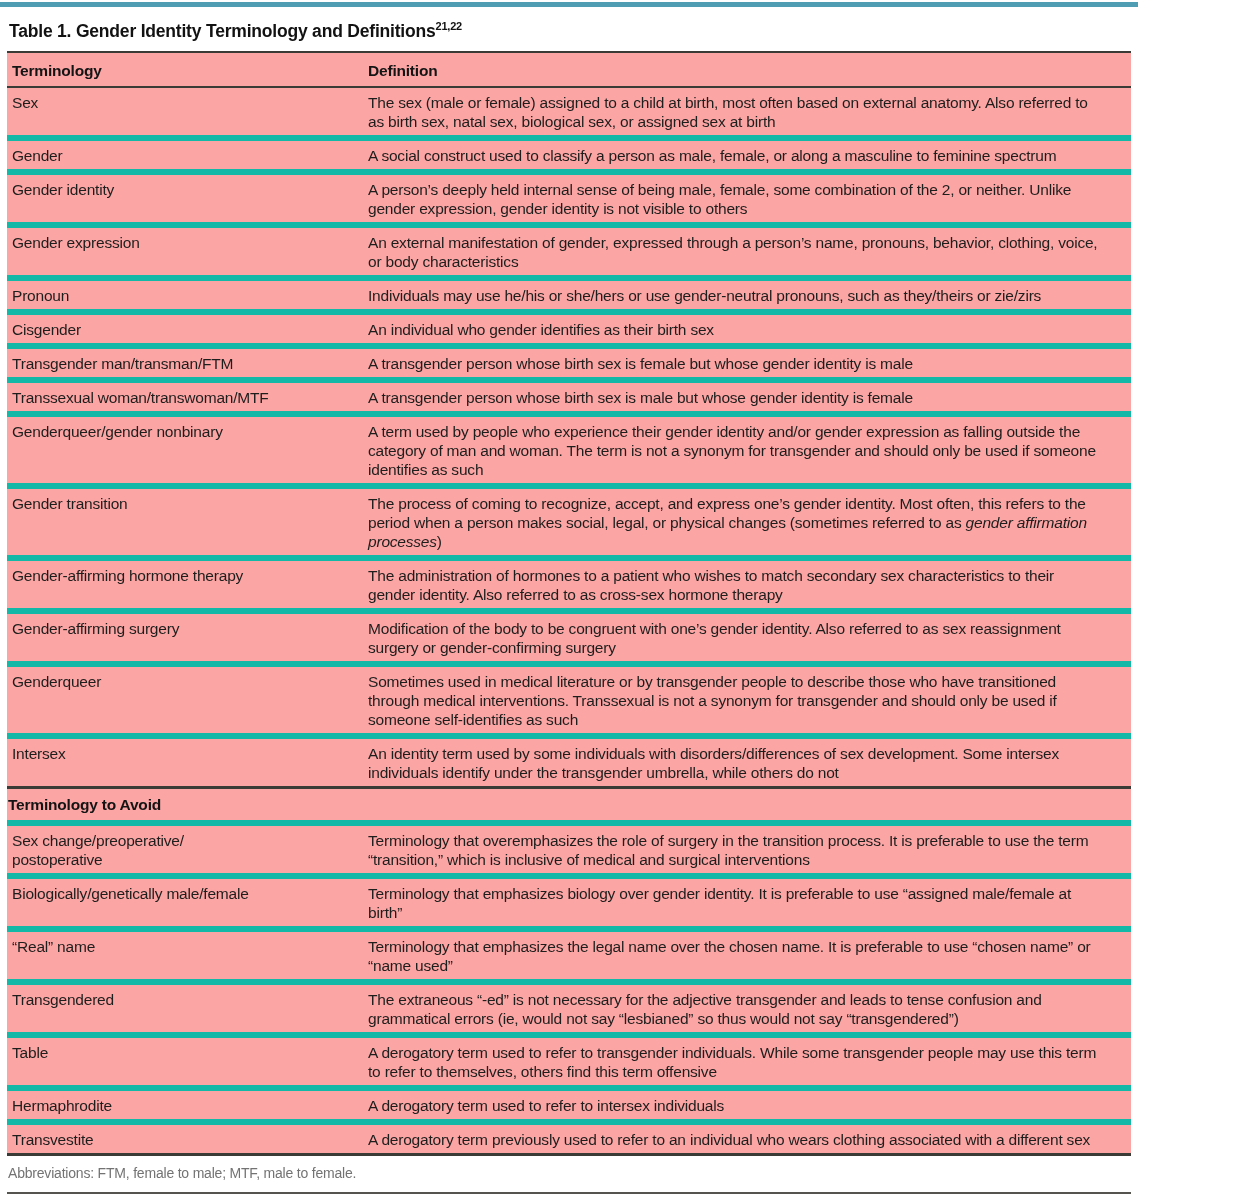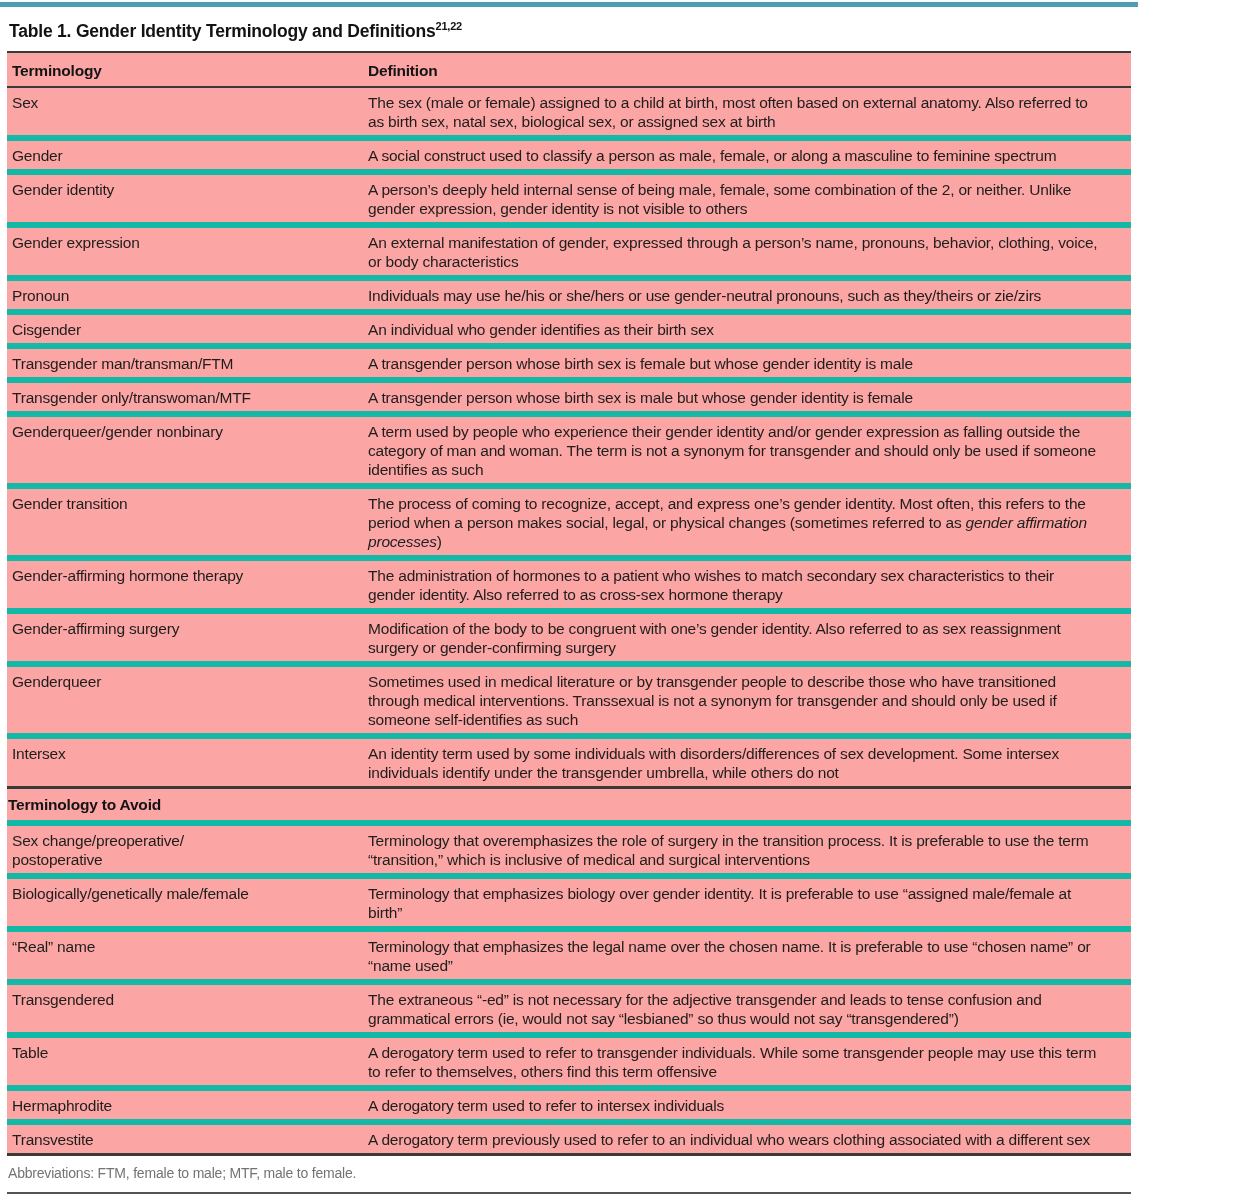--- a/index.html
+++ b/index.html
@@ -106,21 +106,21 @@
           </tr>
           <tr data-name="table-row">
             <td class="term-cell" data-name="term-cell">Cisgender</td>
             <td class="def-cell" data-name="definition-cell"><span>An individual who gender identifies as their birth sex</span></td>
           </tr>
           <tr data-name="table-row">
             <td class="term-cell" data-name="term-cell">Transgender man/transman/FTM</td>
             <td class="def-cell" data-name="definition-cell"><span>A transgender person whose birth sex is female but whose gender identity is male</span></td>
           </tr>
           <tr data-name="table-row">
-            <td class="term-cell" data-name="term-cell">Transgender only/transwoman/MTF</td>
+            <td class="term-cell" data-name="term-cell">Transsexual woman/transwoman/MTF</td>
             <td class="def-cell" data-name="definition-cell"><span>A transgender person whose birth sex is male but whose gender identity is female</span></td>
           </tr>
           <tr data-name="table-row">
             <td class="term-cell" data-name="term-cell">Genderqueer/gender nonbinary</td>
             <td class="def-cell" data-name="definition-cell"><span>A term used by people who experience their gender identity and/or gender expression as falling outside the category of man and woman. The term is not a synonym for transgender and should only be used if someone identifies as such</span></td>
           </tr>
           <tr data-name="table-row">
             <td class="term-cell" data-name="term-cell">Gender transition</td>
             <td class="def-cell" data-name="definition-cell"><span>The process of coming to recognize, accept, and express one’s gender identity. Most often, this refers to the period when a person makes social, legal, or physical changes (sometimes referred to as </span><em>gender affirmation processes</em><span>)</span></td>
           </tr>

